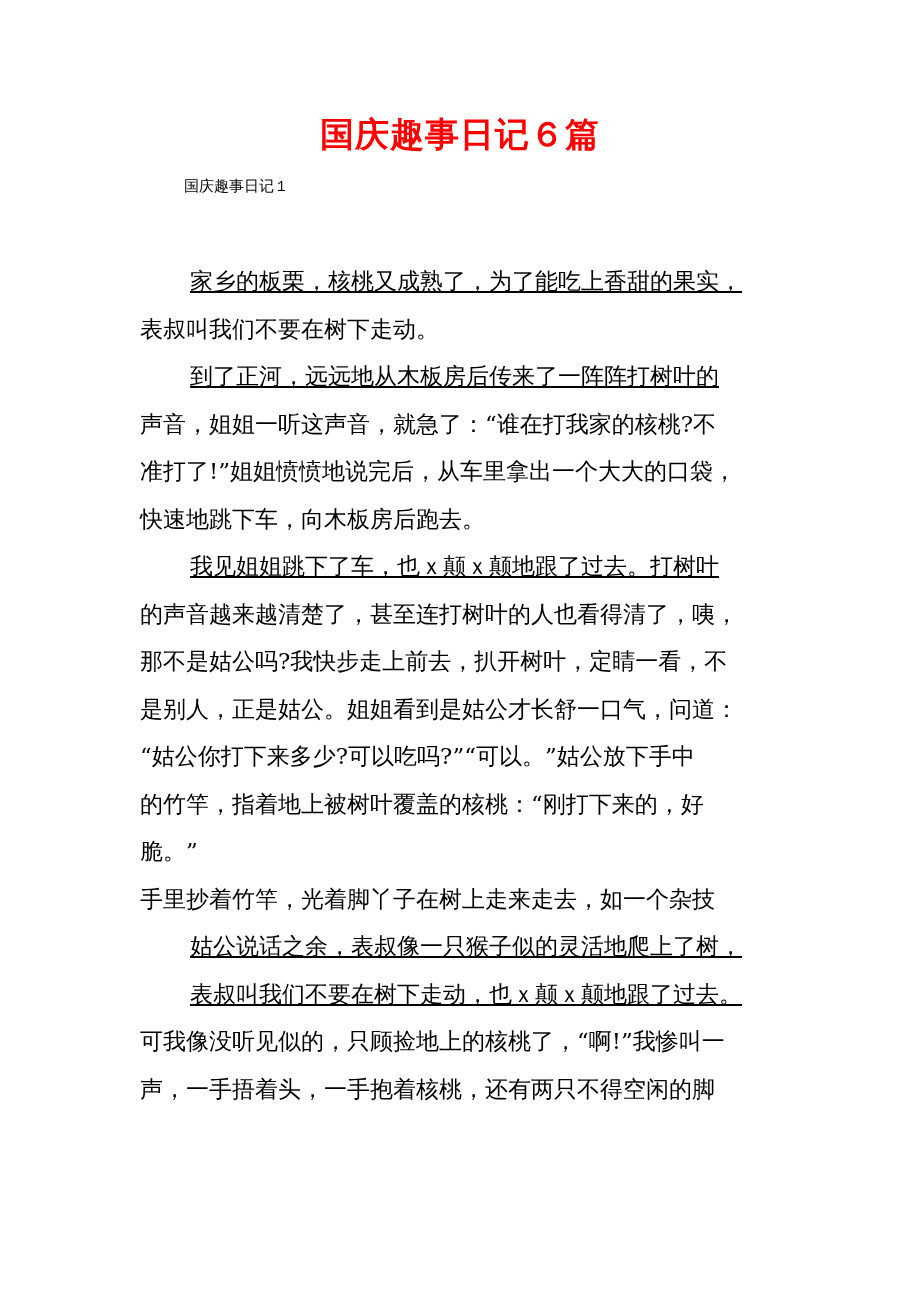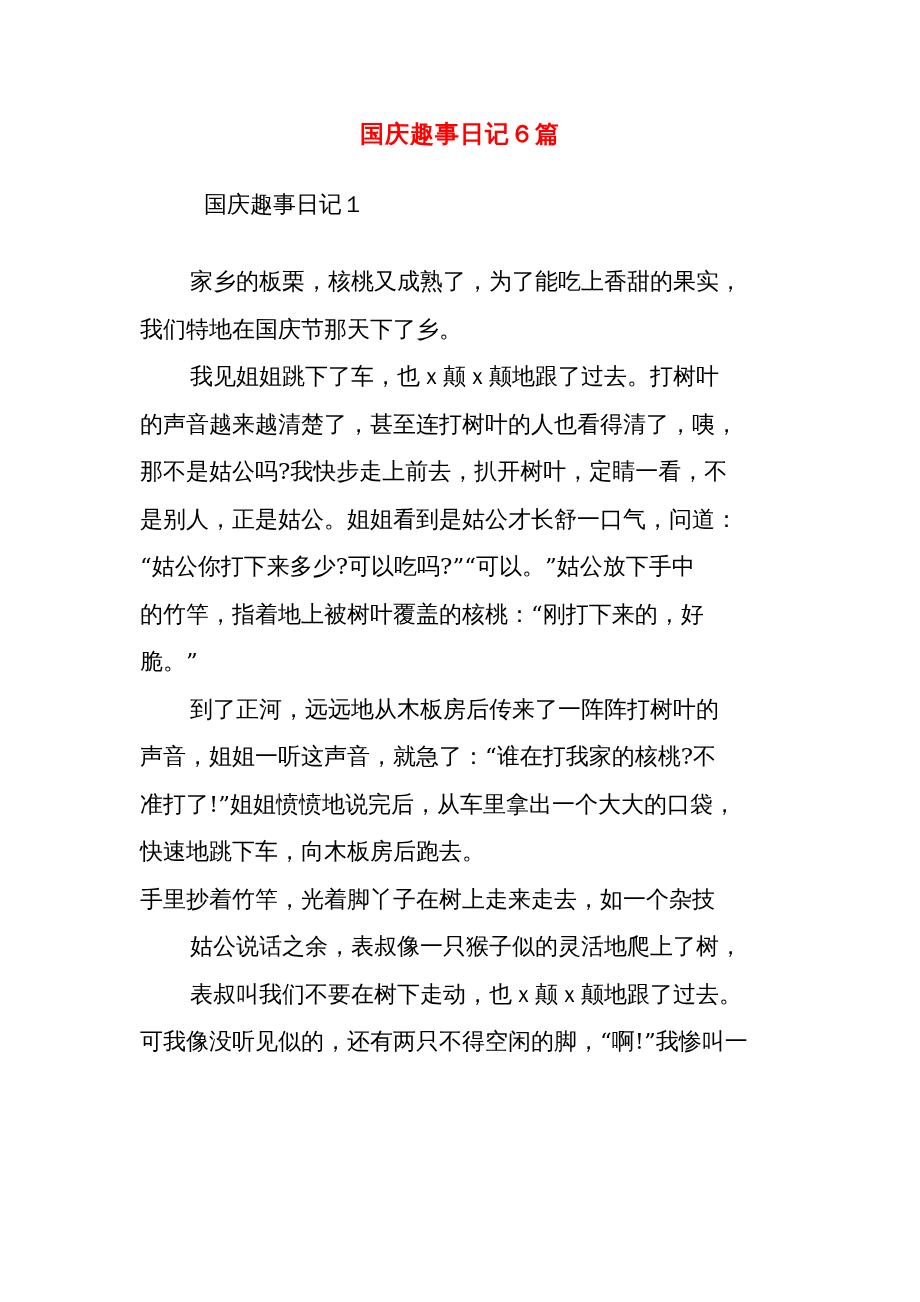--- a/index.html
+++ b/index.html
@@ -21,85 +21,86 @@
       top: 0;
       width: 920px;
       height: 1302px;
     }
     .doc-title {
       position: absolute;
       top: 112px;
       left: 0;
       width: 920px;
       text-align: center;
-      font-size: 24px;
+      font-size: 34px;
       font-weight: bold;
       color: #ff0000;
       line-height: 44px;
       letter-spacing: 1px;
       font-family: "DejaVu Sans", "Liberation Sans", sans-serif;
     }
     .section-heading {
       position: absolute;
       top: 166px;
-      left: 204px;
-      font-size: 23px;
+      left: 184px;
+      font-size: 15px;
       line-height: 40px;
       white-space: nowrap;
-      margin-top: 18px;
     }
     .body {
       position: absolute;
       left: 140px;
       top: 258px;
       width: 650px;
     }
     .line {
       display: block;
       white-space: nowrap;
     }
     .line.first {
       padding-left: 50px;
+      text-decoration: underline;
     }
     .para-block {
       margin: 0;
       padding: 0;
       font-size: 23px;
       line-height: 47.5px;
     }
   </style>
 </head>
 <body>
 
 <div class="page">
   <div class="doc-title">国庆趣事日记６篇</div>
   <div class="section-heading">国庆趣事日记１</div>
 
   <div class="body">
     <div class="para-block">
       <span class="line first">家乡的板栗，核桃又成熟了，为了能吃上香甜的果实，</span>
-      <span class="line">我们特地在国庆节那天下了乡。</span>
+      <span class="line">表叔叫我们不要在树下走动。</span>
+    </div>
+    <div class="para-block">
+      <span class="line first">到了正河，远远地从木板房后传来了一阵阵打树叶的</span>
+      <span class="line">声音，姐姐一听这声音，就急了：“谁在打我家的核桃?不</span>
+      <span class="line">准打了!”姐姐愤愤地说完后，从车里拿出一个大大的口袋，</span>
+      <span class="line">快速地跳下车，向木板房后跑去。</span>
     </div>
     <div class="para-block">
       <span class="line first">我见姐姐跳下了车，也ｘ颠ｘ颠地跟了过去。打树叶</span>
       <span class="line">的声音越来越清楚了，甚至连打树叶的人也看得清了，咦，</span>
       <span class="line">那不是姑公吗?我快步走上前去，扒开树叶，定睛一看，不</span>
       <span class="line">是别人，正是姑公。姐姐看到是姑公才长舒一口气，问道：</span>
       <span class="line">“姑公你打下来多少?可以吃吗?”“可以。”姑公放下手中</span>
       <span class="line">的竹竿，指着地上被树叶覆盖的核桃：“刚打下来的，好</span>
       <span class="line">脆。”</span>
     </div>
     <div class="para-block">
-      <span class="line first">到了正河，远远地从木板房后传来了一阵阵打树叶的</span>
-      <span class="line">声音，姐姐一听这声音，就急了：“谁在打我家的核桃?不</span>
-      <span class="line">准打了!”姐姐愤愤地说完后，从车里拿出一个大大的口袋，</span>
-      <span class="line">快速地跳下车，向木板房后跑去。</span>
-    </div>
-    <div class="para-block">
       <span class="line">手里抄着竹竿，光着脚丫子在树上走来走去，如一个杂技</span>
       <span class="line first">姑公说话之余，表叔像一只猴子似的灵活地爬上了树，</span>
     </div>
     <div class="para-block">
       <span class="line first">表叔叫我们不要在树下走动，也ｘ颠ｘ颠地跟了过去。</span>
-      <span class="line">可我像没听见似的，还有两只不得空闲的脚，“啊!”我惨叫一</span>
+      <span class="line">可我像没听见似的，只顾捡地上的核桃了，“啊!”我惨叫一</span>
+      <span class="line">声，一手捂着头，一手抱着核桃，还有两只不得空闲的脚</span>
     </div>
   </div>
 </div>
 
 </body></html>

